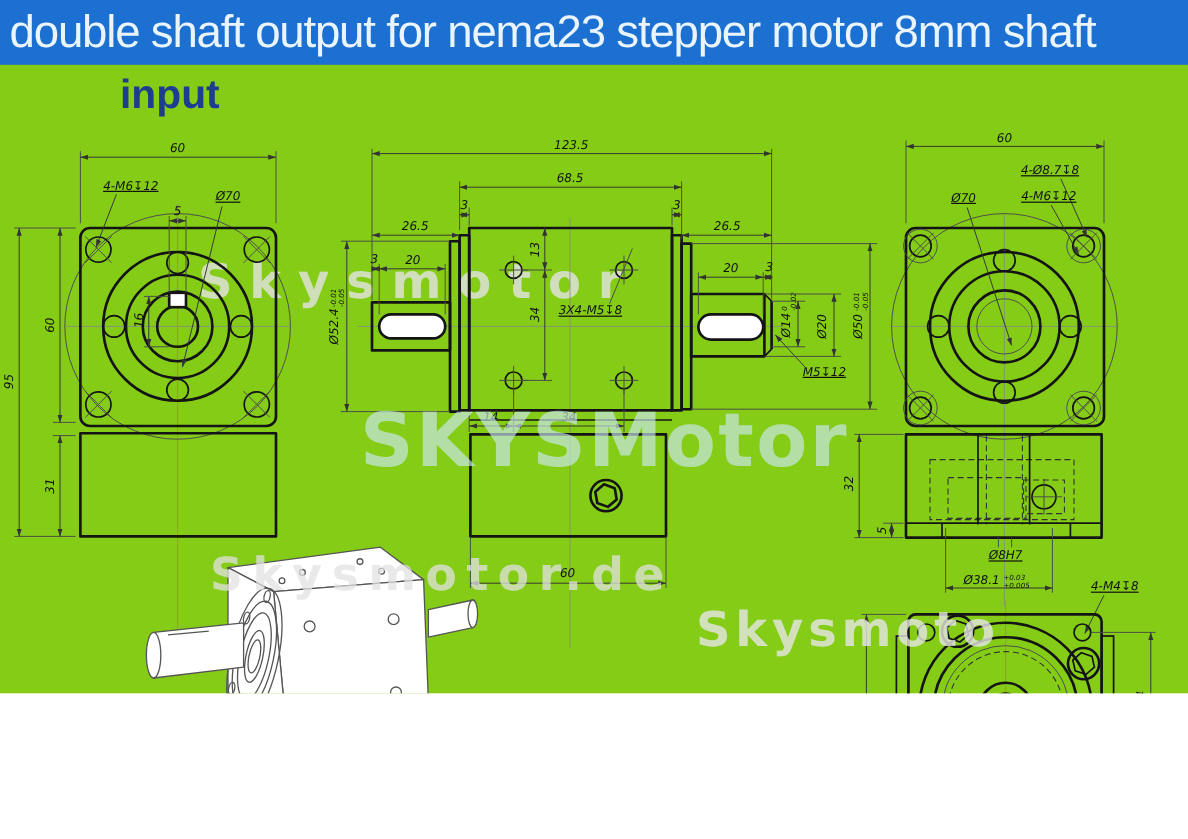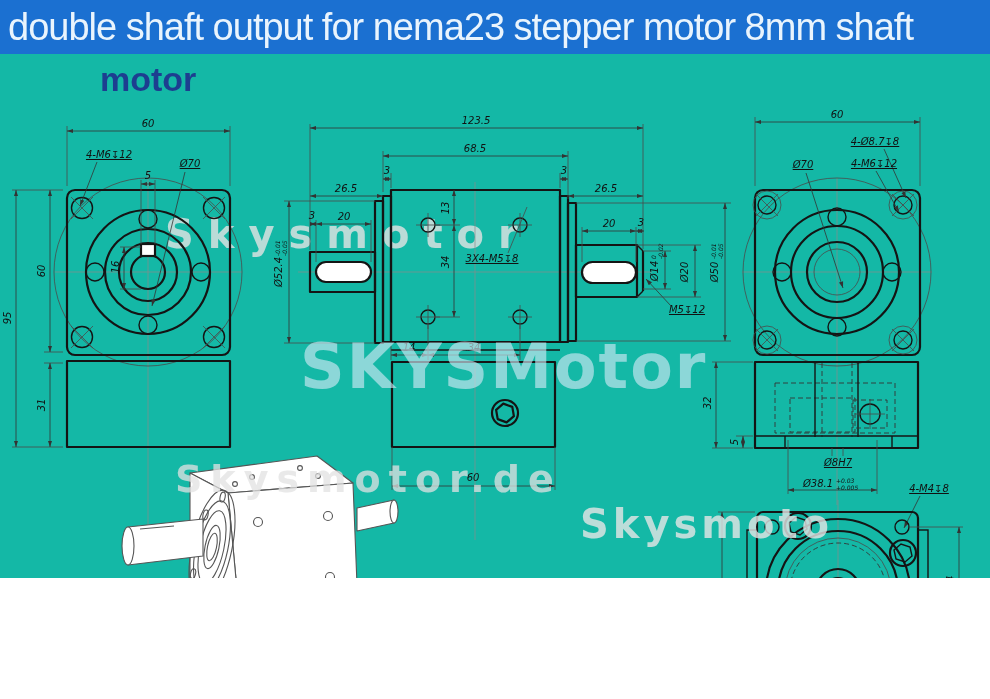--- a/index.html
+++ b/index.html
@@ -1,16 +1,16 @@
 <!DOCTYPE html>
 <html><head>
 <meta charset="utf-8">
 <style>
   html,body{margin:0;padding:0;background:#fff;}
-  #stage{position:relative;width:990px;height:578px;background:#14b8a6;overflow:hidden;
+  #stage{position:relative;width:990px;height:578px;background:#84cc16;overflow:hidden;
          font-family:"Liberation Sans",sans-serif;}
   #banner{position:absolute;left:0;top:0;width:990px;height:54px;display:flex;align-items:center;}
   #banner span{font-size:38px;padding-left:8px;letter-spacing:-1px;white-space:nowrap;}
   .viewlabel{position:absolute;font-size:34px;font-weight:600;}
   #lbl-output{left:100px;top:60px;}
   #lbl-input{left:810px;top:54px;}
   svg{position:absolute;left:0;top:0;}
   .b{fill:none;stroke:#141414;stroke-width:2.2;stroke-linejoin:round;}
   .b2{fill:#fff;stroke:#141414;stroke-width:2.2;}
   .m{fill:none;stroke:#141414;stroke-width:1.4;}
@@ -30,21 +30,21 @@
   .wm4{font:700 40px "DejaVu Sans",sans-serif;fill:#e6e6e6;letter-spacing:4px;}
 </style>
 </head>
 <body>
 
 <div id="stage">
 
   <div id="banner" style="background:#1b70d1;">
     <span style="color:#e9f4fd;">double shaft output for nema23 stepper motor 8mm shaft</span>
   </div>
-  <div id="lbl-output" class="viewlabel" style="color:#1d3e90;">motor</div>
+  <div id="lbl-output" class="viewlabel" style="color:#1d3e90;">input</div>
 
   <svg width="990" height="699" viewBox="0 0 990 699">
     <defs>
       <marker id="ar" viewBox="0 0 10 10" refX="9" refY="5" markerWidth="9" markerHeight="9" orient="auto-start-reverse">
         <path d="M0,2 L9,5 L0,8 z" fill="#333"></path>
       </marker>
     </defs>
 
     <text class="wm1" x="165" y="248" opacity="0.8">Skysmotor</text>
 

